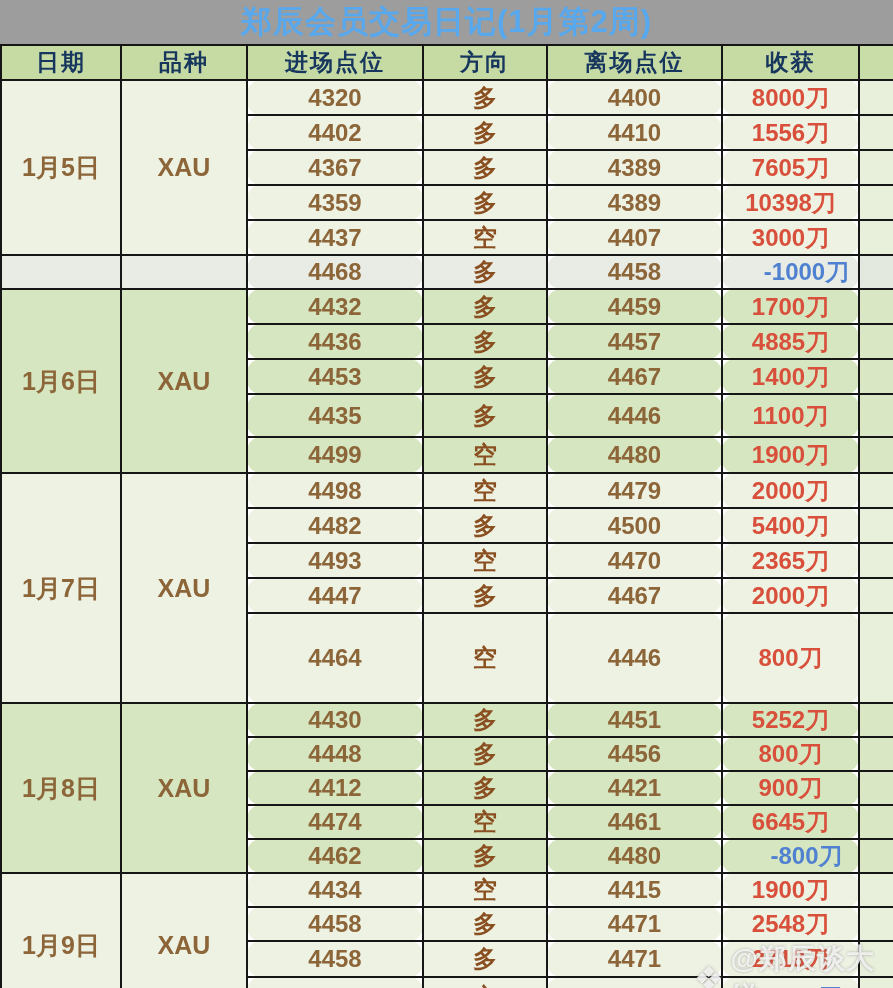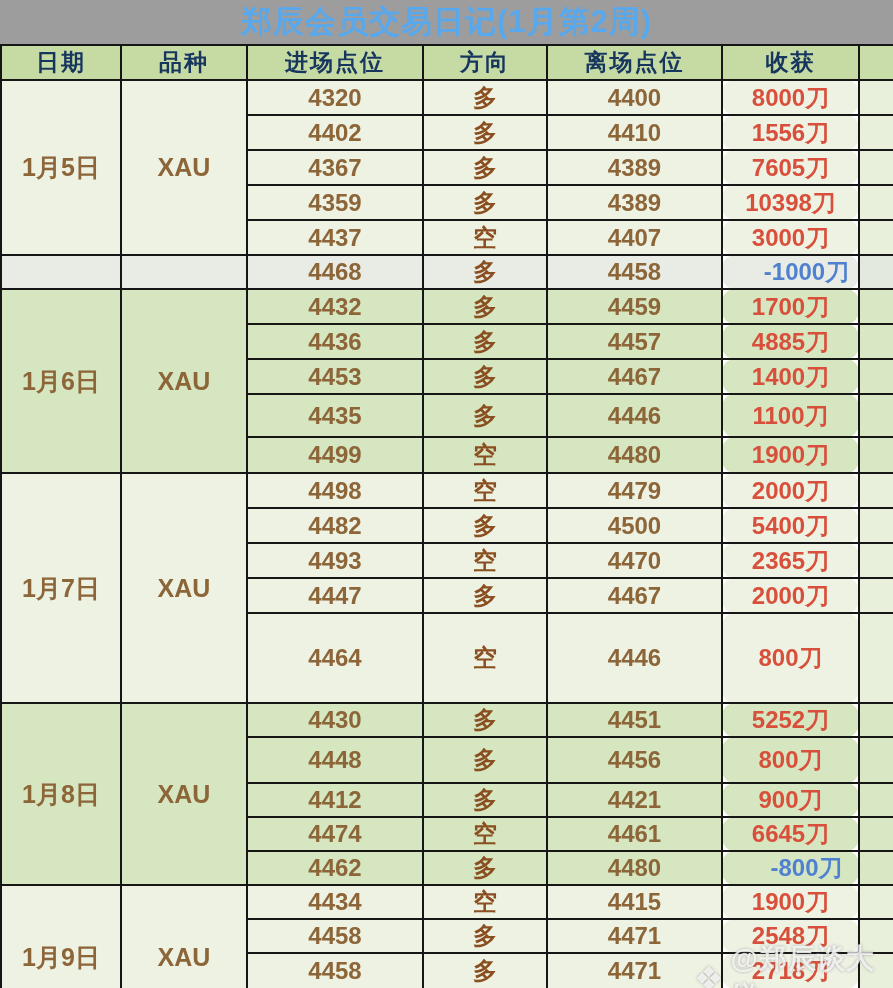--- a/index.html
+++ b/index.html
@@ -21,21 +21,21 @@
   thead th{height:33px;background:var(--header-bg);color:var(--header-text);font-size:23px;font-weight:bold;letter-spacing:2px;}
   th.c-sliver{background:#c9dda8;}
   tr.light td{background:var(--row-light);}
   tr.green td{background:var(--row-green);}
   tr.gray  td{background:var(--row-gray);margin-left:48px;}
   tr.light td.c-sliver{background:#e8efdb;}
   tr.green td.c-sliver{background:#d9e7c4;}
   tr.gray  td.c-sliver{background:#e4e9e0;}
   td.c-sliver,th.c-sliver{border-right:none;}
   td.c-date,td.c-var{color:var(--num);font-size:25px;font-weight:600;}
-  td.c-entry,td.c-exit{color:var(--num);font-size:24px;font-weight:600;}
+  td.c-entry,td.c-exit{color:var(--num);font-size:24px;font-weight:600;border-radius:14px;}
   td.c-dir{color:var(--dir);font-size:24px;font-weight:bold;}
   td.c-profit{color:var(--pos);font-size:24px;font-weight:bold;border-radius:13px;}
   td.c-profit.neg{color:var(--neg);padding-left:32px;}
   .watermark{
     position:absolute;left:694px;top:940px;display:flex;align-items:center;gap:7px;
     color:rgba(248,248,248,0.85);font-weight:bold;pointer-events:none;
     text-shadow:0 0 3px rgba(110,110,110,0.55);
   }
   .watermark .wm-icon{font-size:33px;line-height:1;}
   .watermark .wm-text{font-size:28px;letter-spacing:1px;}
@@ -191,21 +191,21 @@
       </tr>
       <tr class="green" style="height: 34px;">
         <td class="c-date" rowspan="5">1月8日</td>
         <td class="c-var" rowspan="5">XAU</td>
         <td class="c-entry">4430</td>
         <td class="c-dir">多</td>
         <td class="c-exit">4451</td>
         <td class="c-profit">5252刀</td>
         <td class="c-sliver"></td>
       </tr>
-      <tr class="green" style="height: 46px;">
+      <tr class="green" style="height: 34px;">
         <td class="c-entry">4448</td>
         <td class="c-dir">多</td>
         <td class="c-exit">4456</td>
         <td class="c-profit">800刀</td>
         <td class="c-sliver"></td>
       </tr>
       <tr class="green" style="height: 34px;">
         <td class="c-entry">4412</td>
         <td class="c-dir">多</td>
         <td class="c-exit">4421</td>

